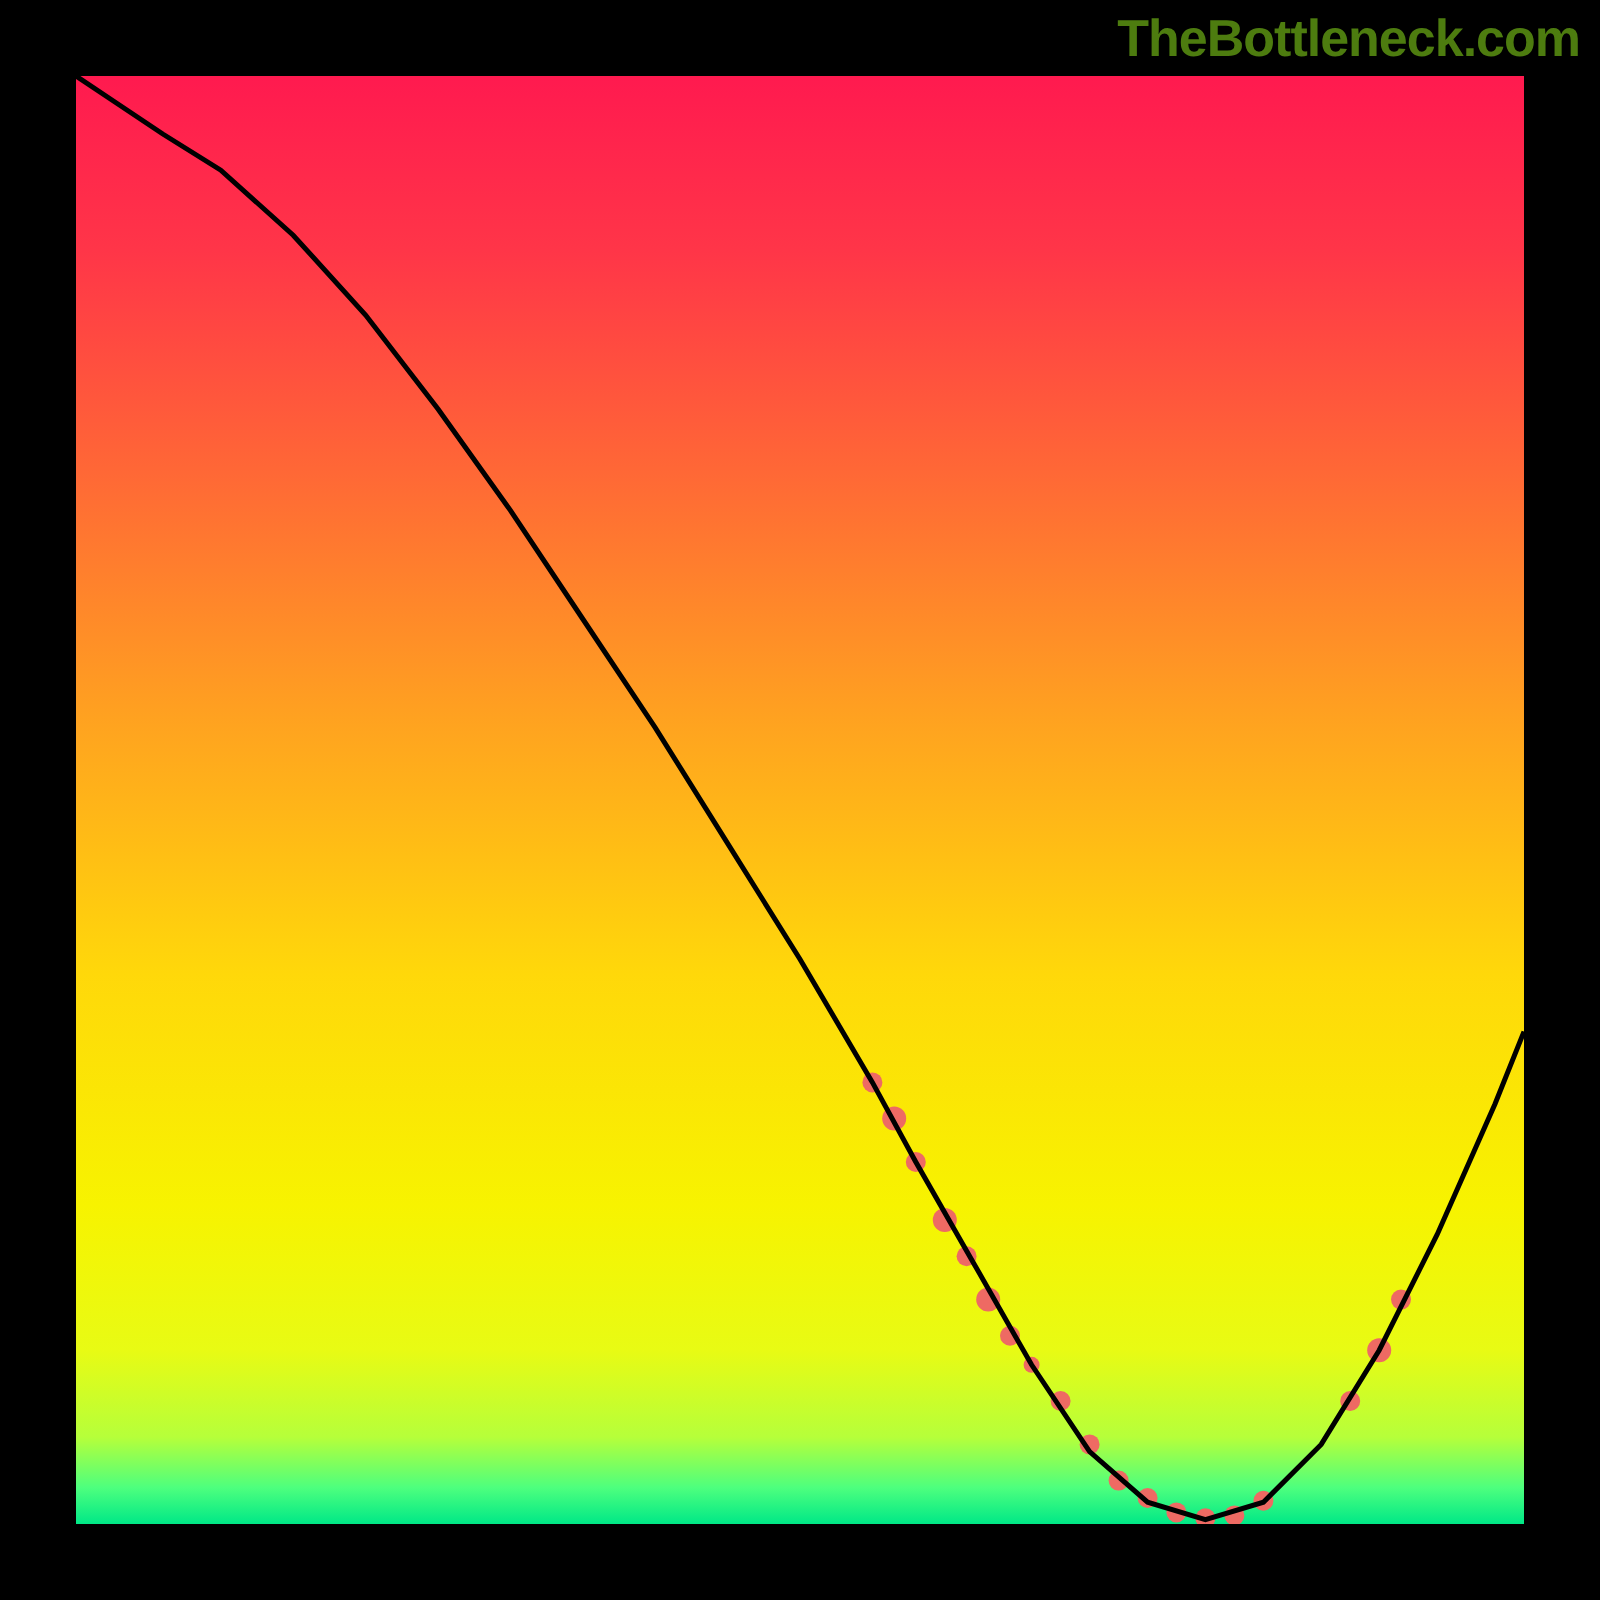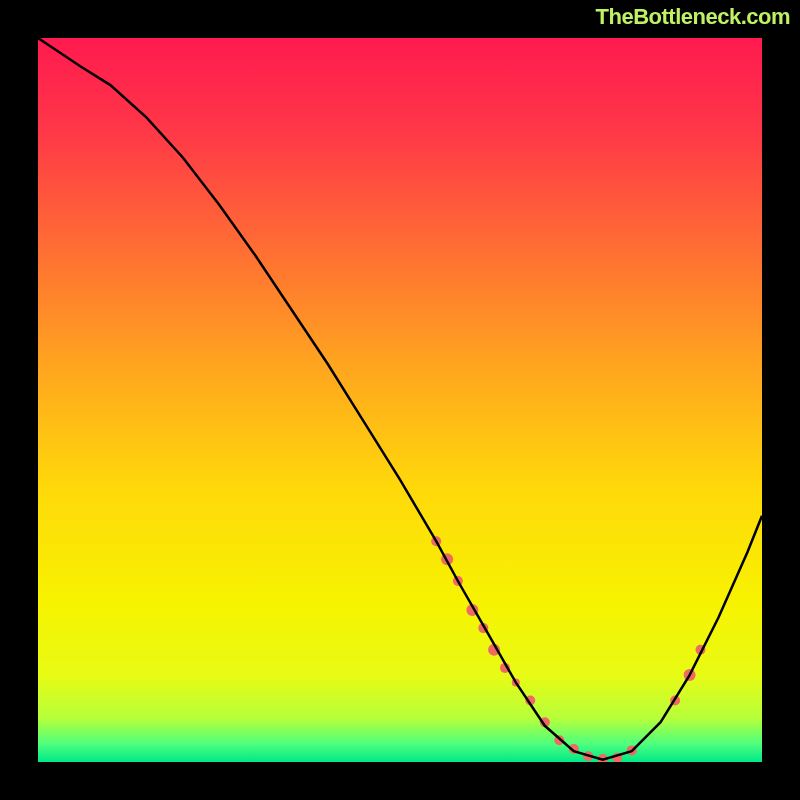--- a/index.html
+++ b/index.html
@@ -14,22 +14,22 @@
   .frame {
     position: relative;
     width: 800px;
     height: 800px;
     background: #000;
   }
   .attribution {
     position: absolute;
     top: 4px;
     right: 10px;
-    color: #bef264;
-    font-size: 22px;
+    color: #4d7c0f;
+    font-size: 26px;
     font-weight: bold;
     letter-spacing: -0.5px;
   }
   .plot {
     position: absolute;
     left: 38px;
     top: 38px;
     width: 724px;
     height: 724px;
   }

